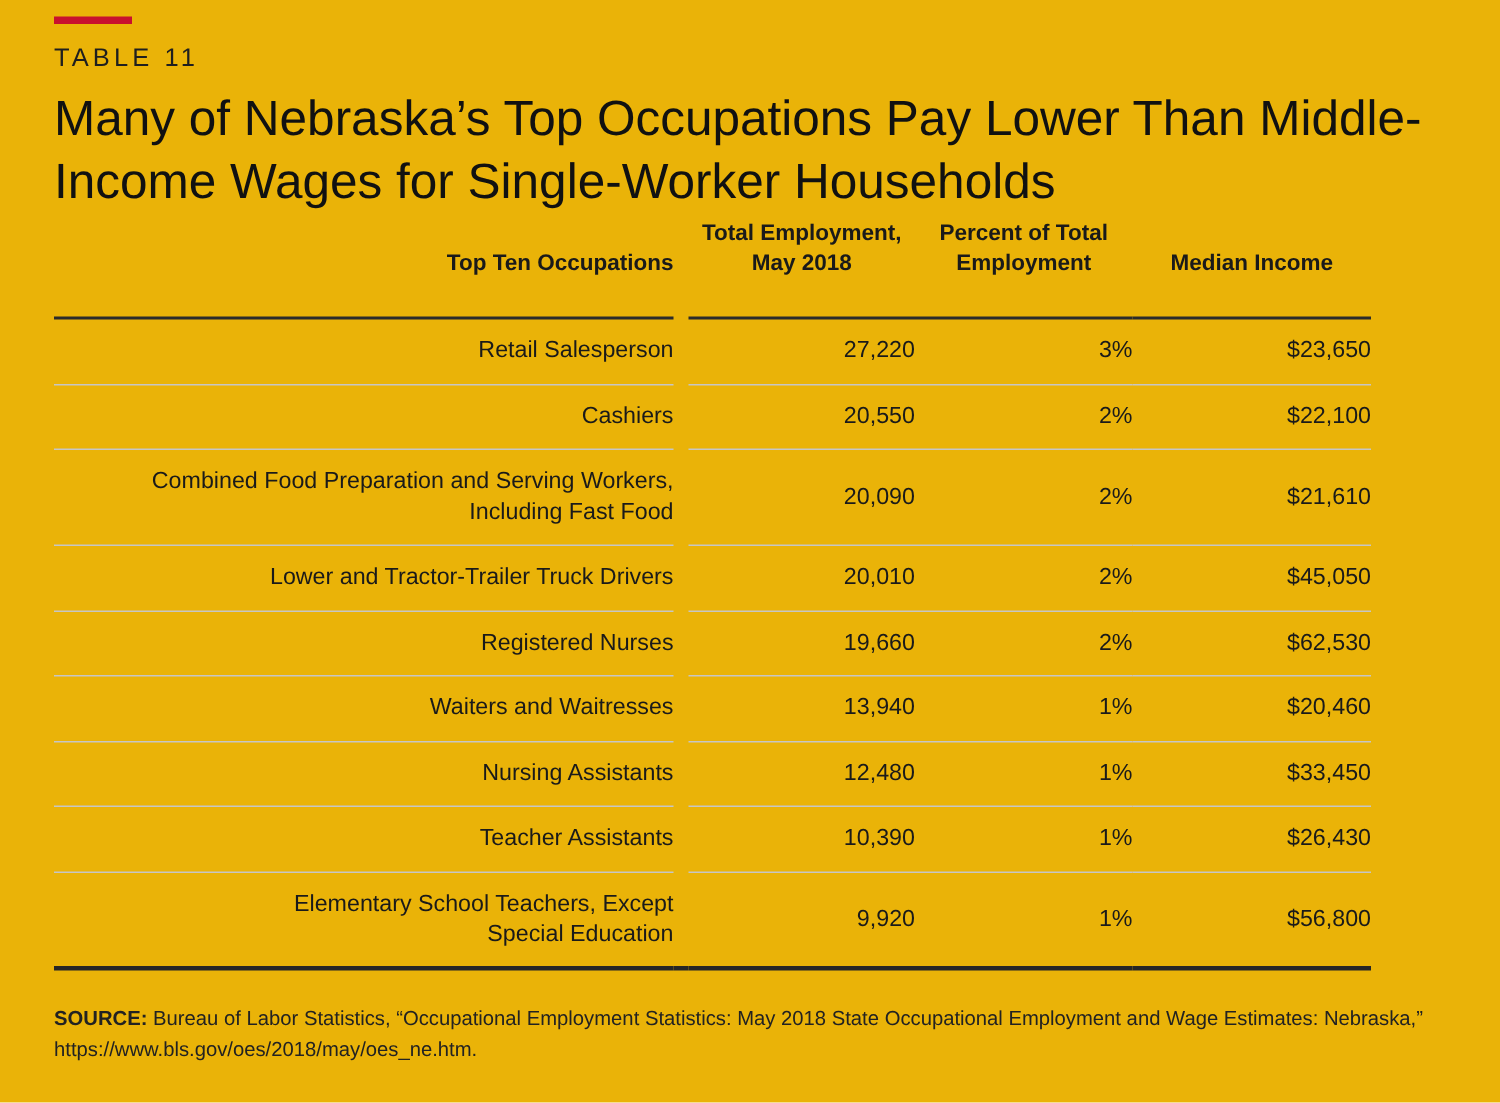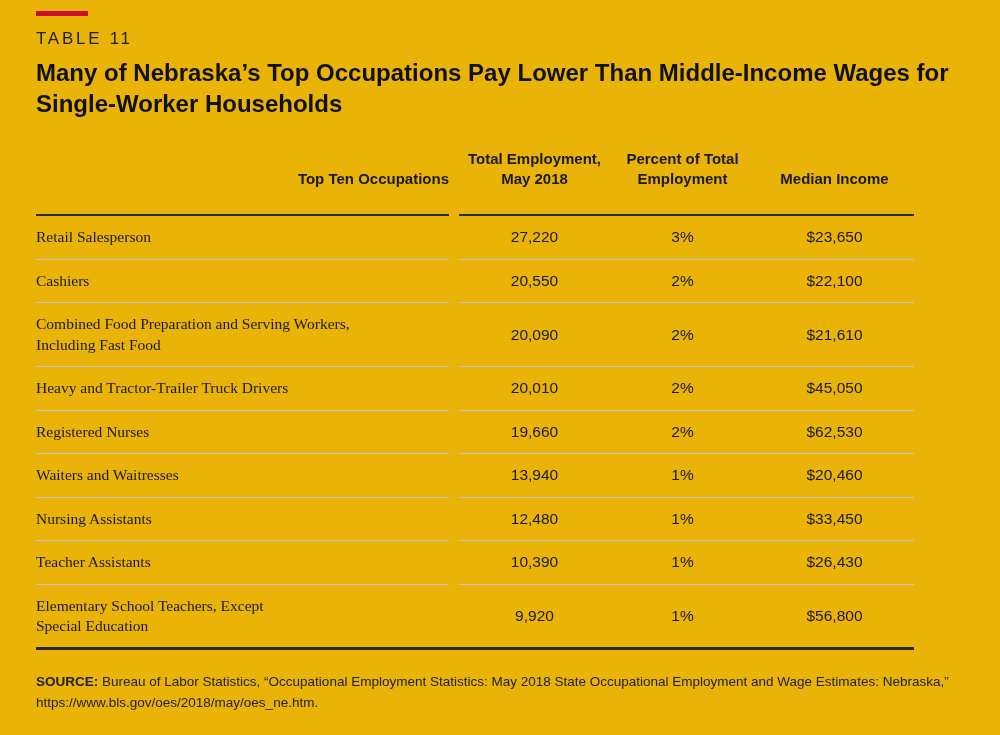--- a/index.html
+++ b/index.html
@@ -26,26 +26,25 @@
     margin-bottom: 13px;
   }
   .kicker {
     font-size: 17px;
     letter-spacing: 0.16em;
     font-weight: 400;
     color: #1f1f1f;
     margin-bottom: 9px;
   }
   .title {
-    font-size: 24px;
-    font-weight: 700;
+    font-size: 33px;
+    font-weight: 400;
     line-height: 1.28;
     color: #111111;
     max-width: 930px;
-    margin-bottom: 26px;
   }
   table.data-table {
     border-collapse: separate;
     border-spacing: 0;
     width: 878px;
     table-layout: fixed;
     font-size: 15.5px;
   }
   col.c-occ    { width: 413px; }
   col.c-gap    { width: 10px;  }
@@ -67,24 +66,24 @@
   .data-table th.gap, .data-table td.gap { border-bottom: none; padding: 0; }
 
   .data-table td {
     padding: 11px 0;
     line-height: 1.32;
     border-bottom: 1px solid #c6c6c6;
     vertical-align: middle;
     color: #1a1a1a;
   }
   .data-table td.occ {
+    text-align: right;
     white-space: pre-line;
-    font-family: Liberation Serif, serif;
   }
-  .data-table td.num { text-align: center; }
+  .data-table td.num { text-align: right; }
 
   .data-table tr.last-row td { border-bottom: 3px solid #262626; }
   .data-table tr.last-row td.gap { border-bottom: 3px solid #262626; }
 
   .source-note {
     margin-top: 22px;
     font-size: 13.5px;
     line-height: 1.5;
     color: #222222;
     max-width: 930px;
@@ -139,21 +138,21 @@
           </tr>
           <tr>
             <td class="occ">Combined Food Preparation and Serving Workers,
 Including Fast Food</td>
             <td class="gap"></td>
             <td class="num">20,090</td>
             <td class="num">2%</td>
             <td class="num">$21,610</td>
           </tr>
           <tr>
-            <td class="occ">Heavy and Tractor-Trailer Truck Drivers</td>
+            <td class="occ">Lower and Tractor-Trailer Truck Drivers</td>
             <td class="gap"></td>
             <td class="num">20,010</td>
             <td class="num">2%</td>
             <td class="num">$45,050</td>
           </tr>
           <tr>
             <td class="occ">Registered Nurses</td>
             <td class="gap"></td>
             <td class="num">19,660</td>
             <td class="num">2%</td>

